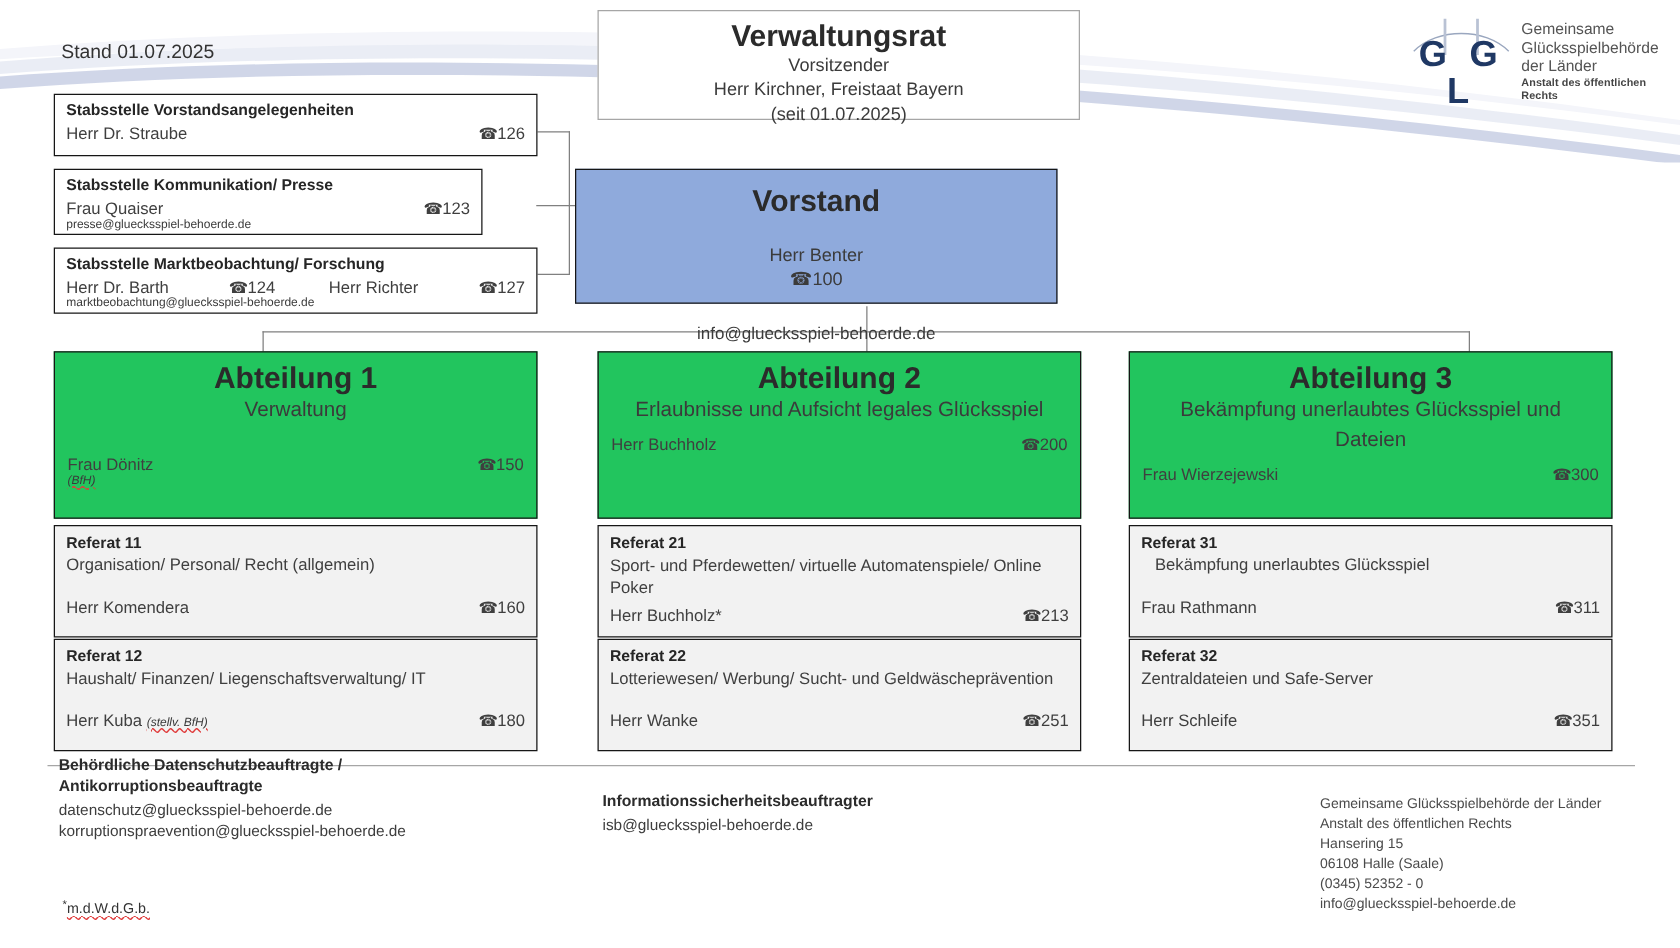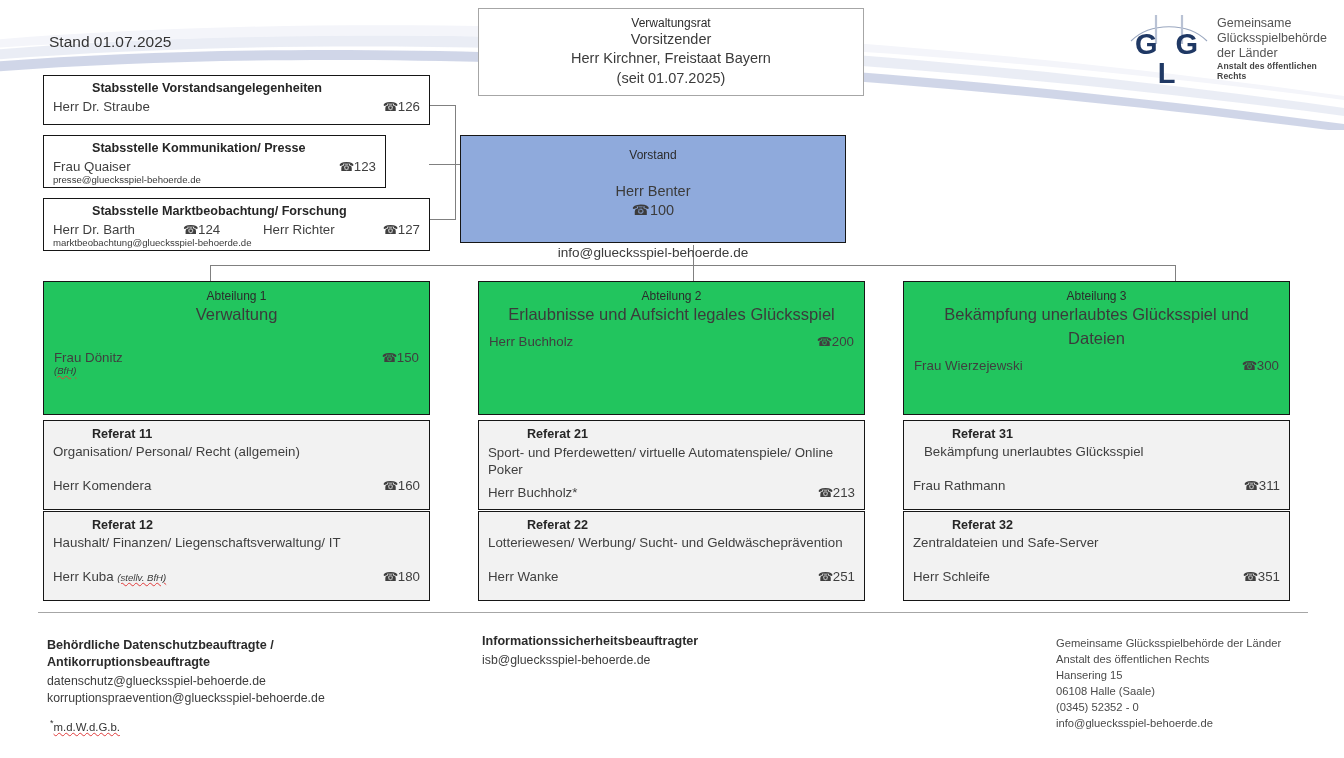--- a/index.html
+++ b/index.html
@@ -108,25 +108,24 @@
   }
   .box-gray {
     border: 1.4px solid #161616;
     background: #f2f2f2;
   }
 
   .bx-title {
     font-weight: bold;
     font-size: 12.6px;
     color: #262626;
-    margin-left: 39px;
   }
   .hdr-big {
-    font-weight: normal;
-    font-size: 12px;
+    font-weight: bold;
+    font-size: 24px;
     text-align: center;
     color: #2b2b2b;
   }
   .hdr-mid {
     font-size: 16.5px;
     text-align: center;
     color: #3b3b3b;
     line-height: 1.45;
   }
   .sm {
@@ -370,21 +369,21 @@
     <div class="bx-title">Referat 32</div>
     <div class="sm" style="margin-top:3px;">Zentraldateien und Safe-Server</div>
     <div class="row" style="margin-top:19px;">
       <span class="sm">Herr Schleife</span>
       <span class="phone"><span class="gl">☎</span><span>351</span></span>
     </div>
   </div>
 
   <div id="footer-rule"></div>
 
-  <div style="position:absolute; left:47px; top:637px;">
+  <div style="position:absolute; left:47px; top:604px;">
     <div class="f-head">Behördliche Datenschutzbeauftragte /</div>
     <div class="f-head">Antikorruptionsbeauftragte</div>
     <div class="f-body" style="margin-top:2px;">datenschutz@gluecksspiel-behoerde.de</div>
     <div class="f-body">korruptionspraevention@gluecksspiel-behoerde.de</div>
   </div>
 
   <div style="position:absolute; left:482px; top:633px;">
     <div class="f-head">Informationssicherheitsbeauftragter</div>
     <div class="f-body" style="margin-top:2px;">isb@gluecksspiel-behoerde.de</div>
   </div>

